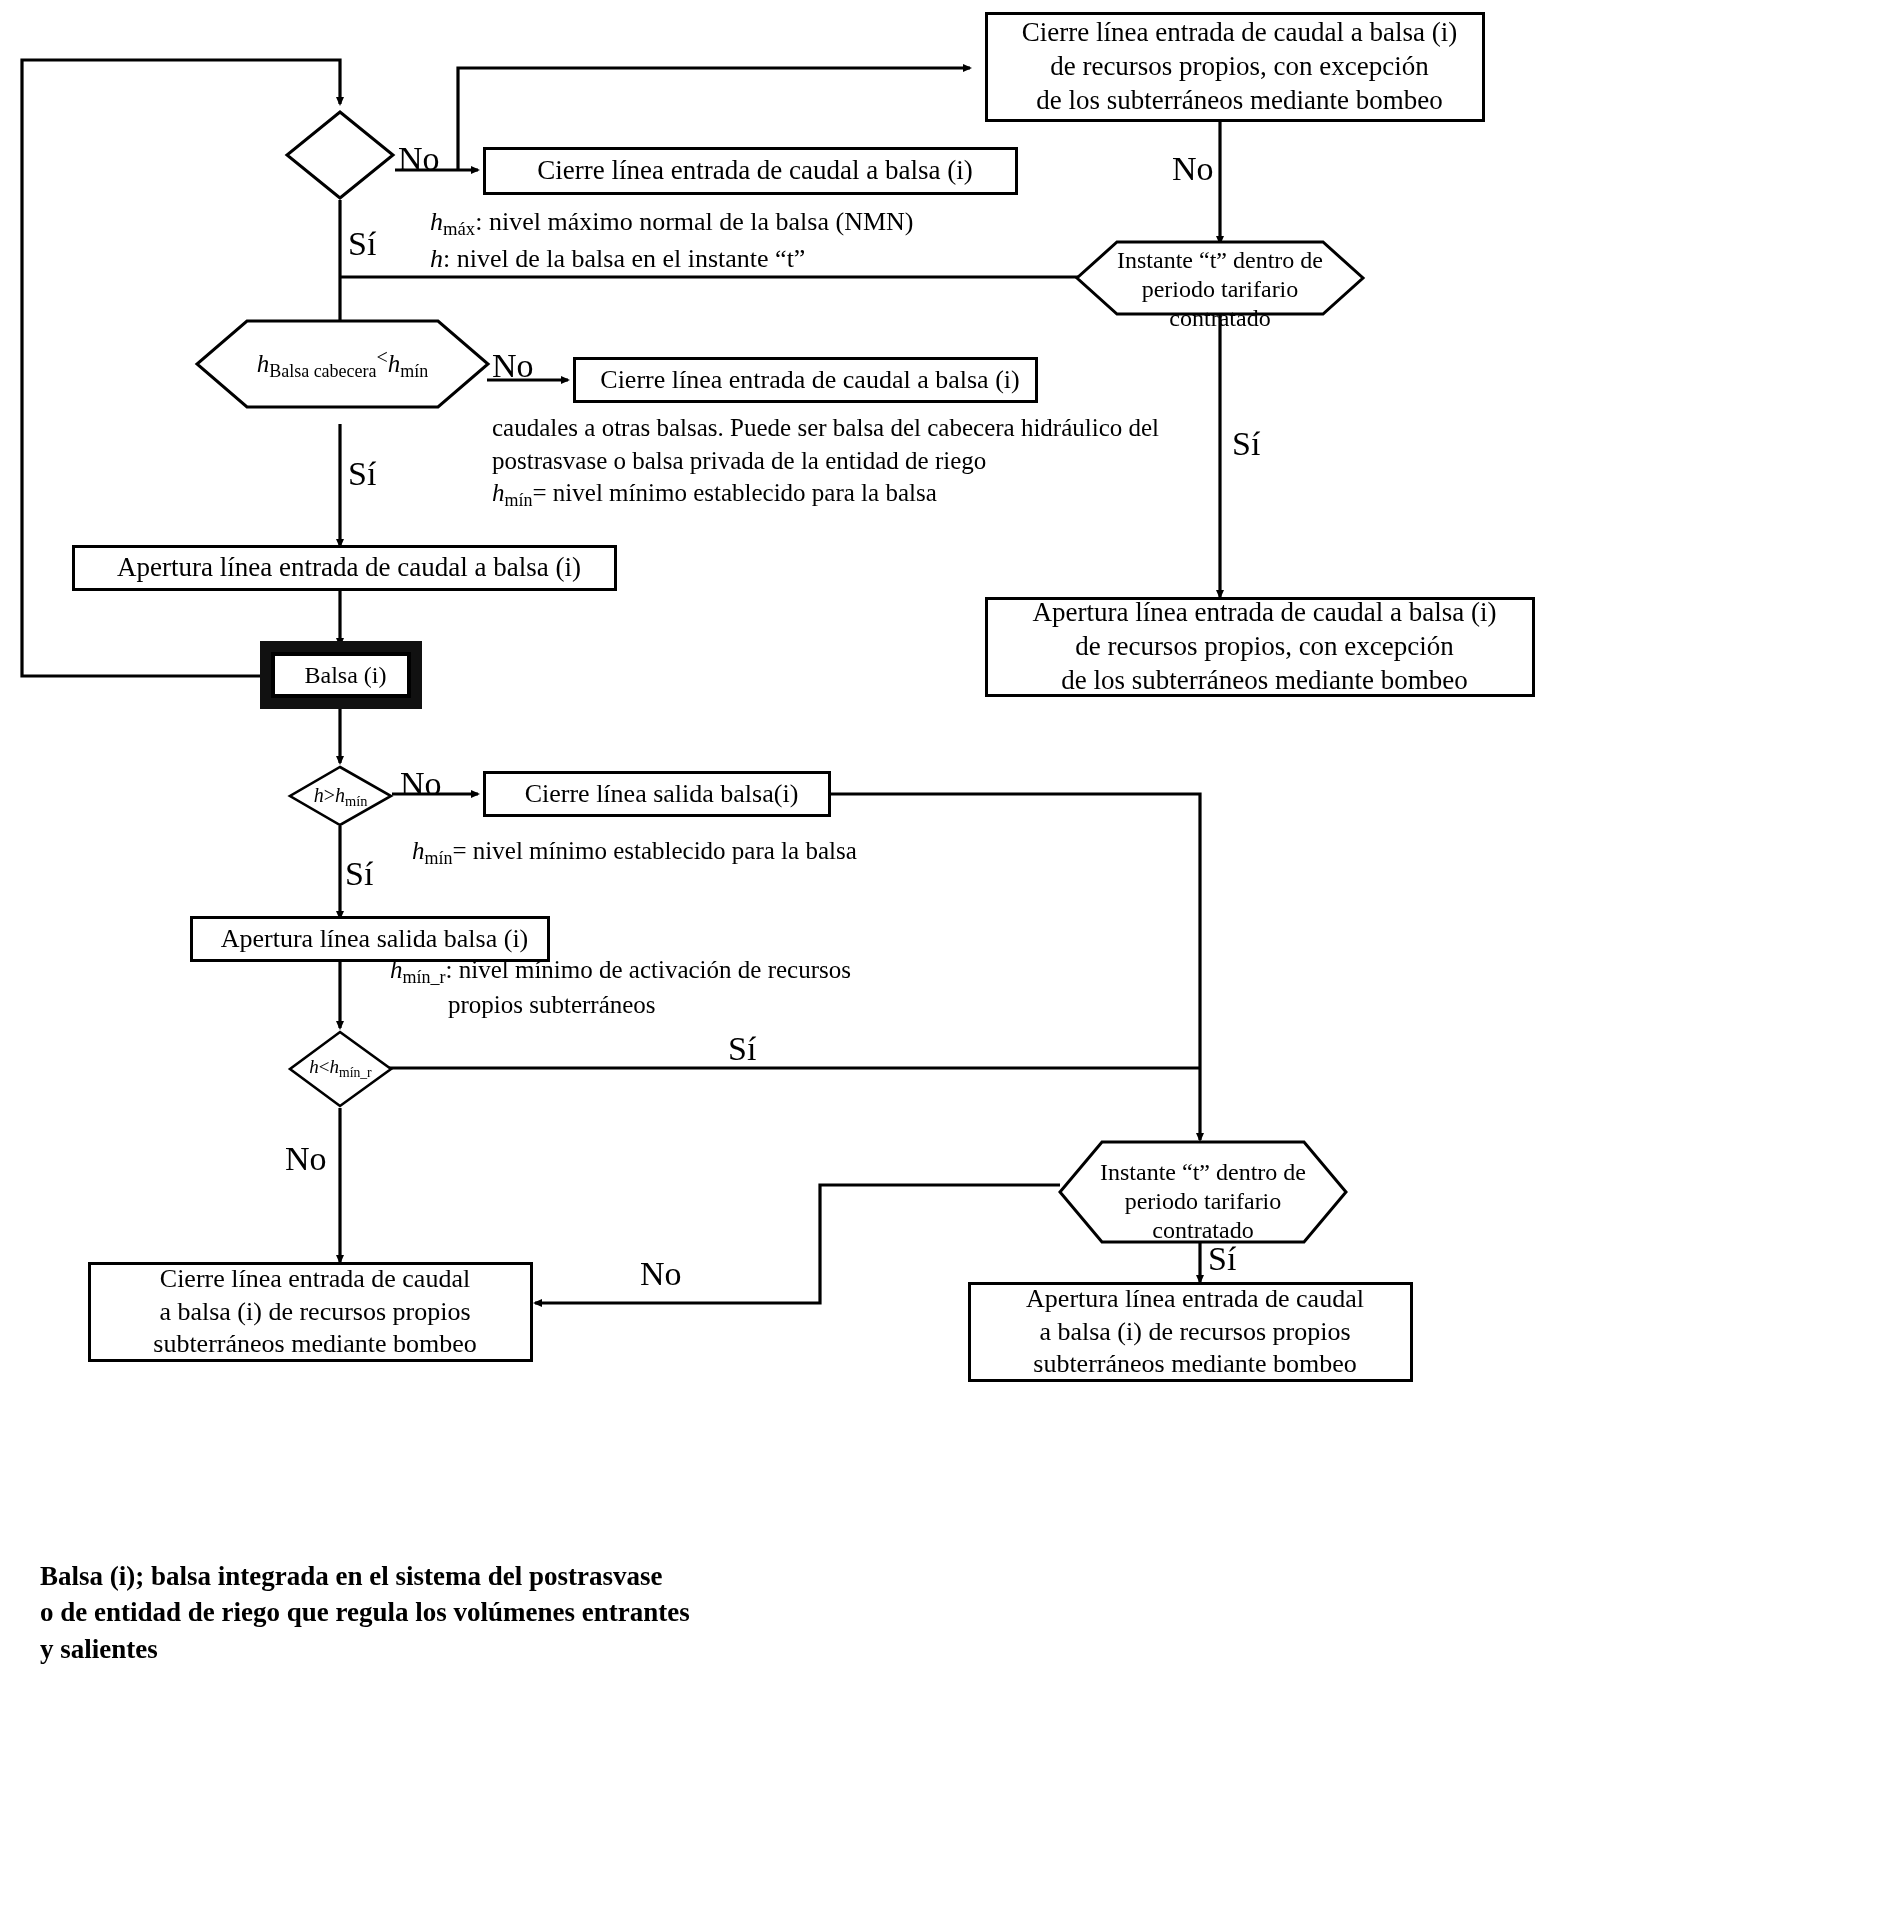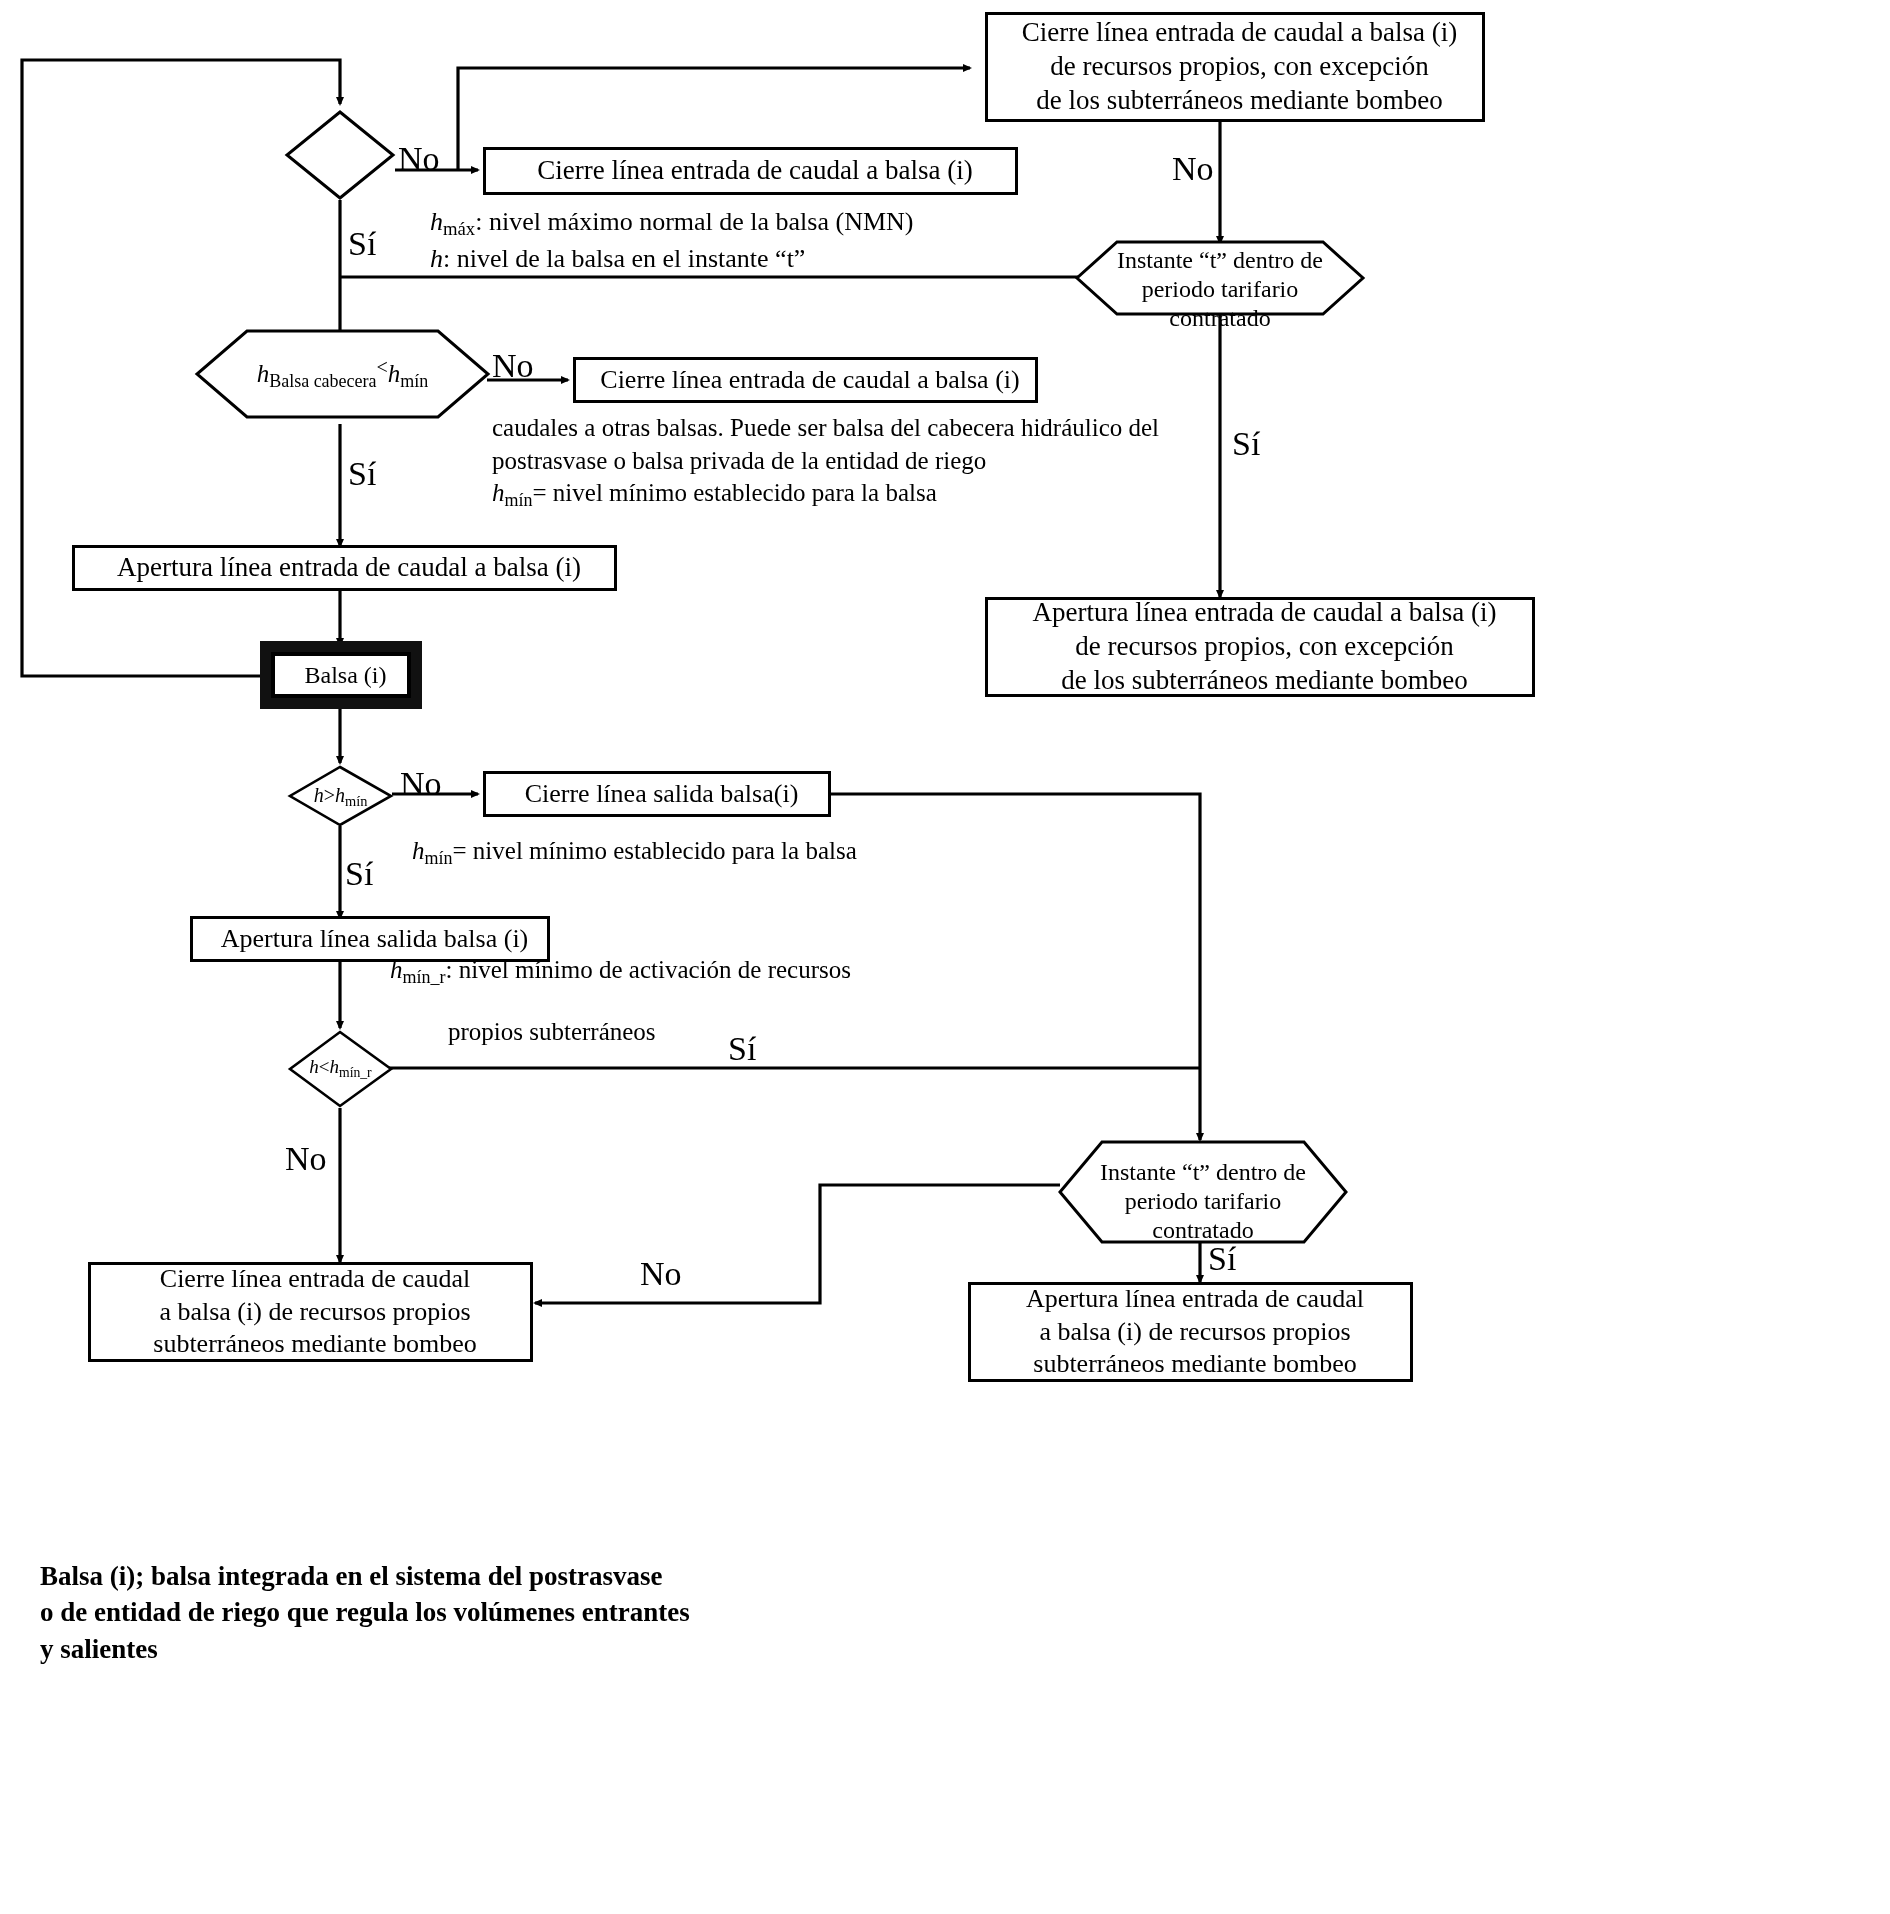--- a/index.html
+++ b/index.html
@@ -105,21 +105,21 @@
     </svg>
     <div class="shp-txt" style="left:0;top:6px;width:290px;font-size:24px;">
       <div>Instante “t” dentro de</div>
       <div>periodo tarifario</div>
       <div>contratado</div>
     </div>
   </div>
   <span class="lbl" style="left:1172px;top:150px;font-size:34px;">No</span>
   <span class="lbl" style="left:1232px;top:425px;font-size:34px;">Sí</span>
 
-  <div class="node" style="left:195px;top:329px;width:295px;height:115px;">
+  <div class="node" style="left:195px;top:319px;width:295px;height:115px;">
     <svg class="shapeSvg" width="295" height="90" viewBox="0 0 295 90">
       <polygon points="52,2 243,2 293,45 243,88 52,88 2,45" fill="#fff" stroke="#000" stroke-width="3"></polygon>
     </svg>
     <div class="shp-txt" style="left:0;top:26px;width:295px;font-size:25px;">
       <span class="it">h</span><sub>Balsa cabecera</sub><span class="sup">&lt;</span><span class="it">h</span><sub>mín</sub>
     </div>
   </div>
   <span class="lbl" style="left:492px;top:347px;font-size:34px;">No</span>
   <span class="lbl" style="left:348px;top:455px;font-size:34px;">Sí</span>
 
@@ -165,21 +165,21 @@
   <div class="legend" style="left:412px;top:835px;font-size:25px;">
     <div><span class="it">h</span><sub>mín</sub>= nivel mínimo establecido para la balsa</div>
   </div>
 
   <div class="node boxn" style="left:170px;top:916px;width:360px;height:46px;font-size:26px;margin-left:20px;">
     <div class="txt">Apertura línea salida balsa (i)</div>
   </div>
 
   <div class="legend" style="left:390px;top:954px;font-size:25px;">
     <div><span class="it">h</span><sub>mín_r</sub>: nivel mínimo de activación de recursos</div>
-    <div style="padding-left:58px;margin-top:27px;">propios subterráneos</div>
+    <div style="padding-left:58px;">propios subterráneos</div>
   </div>
 
   <div class="node" style="left:288px;top:1030px;width:105px;height:78px;">
     <svg class="shapeSvg" width="105" height="78" viewBox="0 0 105 78">
       <polygon points="52,2 103,39 52,76 2,39" fill="#fff" stroke="#000" stroke-width="2.6"></polygon>
     </svg>
     <div class="shp-txt" style="left:0;top:26px;width:105px;font-size:19px;">
       <span class="it">h</span>&lt;<span class="it">h</span><sub>mín_r</sub>
     </div>
   </div>

